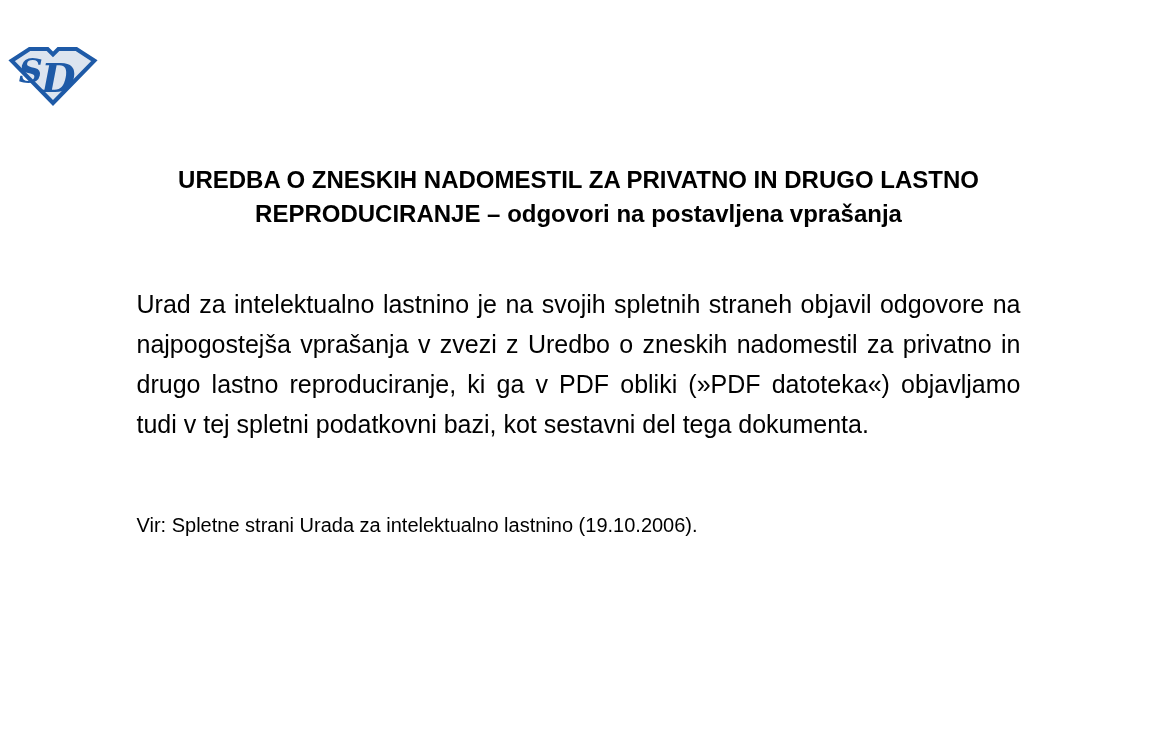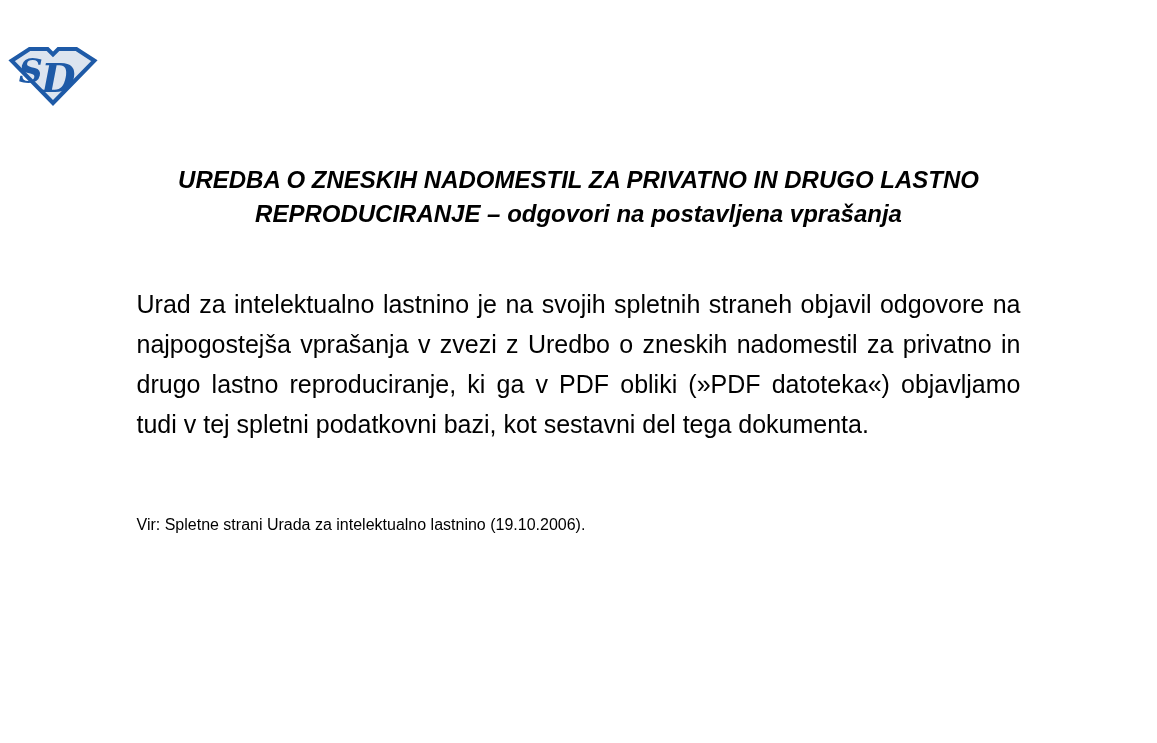--- a/index.html
+++ b/index.html
@@ -41,32 +41,31 @@
     width: 884px;
   }
   .doc-title {
     margin: 163px auto 0 auto;
     max-width: 880px;
     font-size: 24px;
     line-height: 34px;
     font-weight: bold;
     text-align: center;
     letter-spacing: 0px;
-    font-style: italic;
   }
   .doc-paragraph {
     margin: 53px 0 0 0;
     font-size: 25px;
     line-height: 40px;
     text-align: justify;
     text-justify: inter-word;
   }
   .doc-source {
     margin: 68px 0 0 0;
-    font-size: 16px;
+    font-size: 20px;
     line-height: 26px;
     text-align: left;
   }
 </style>
 </head>
 <body>
 
 <div class="page">
 
   <div class="logo">

